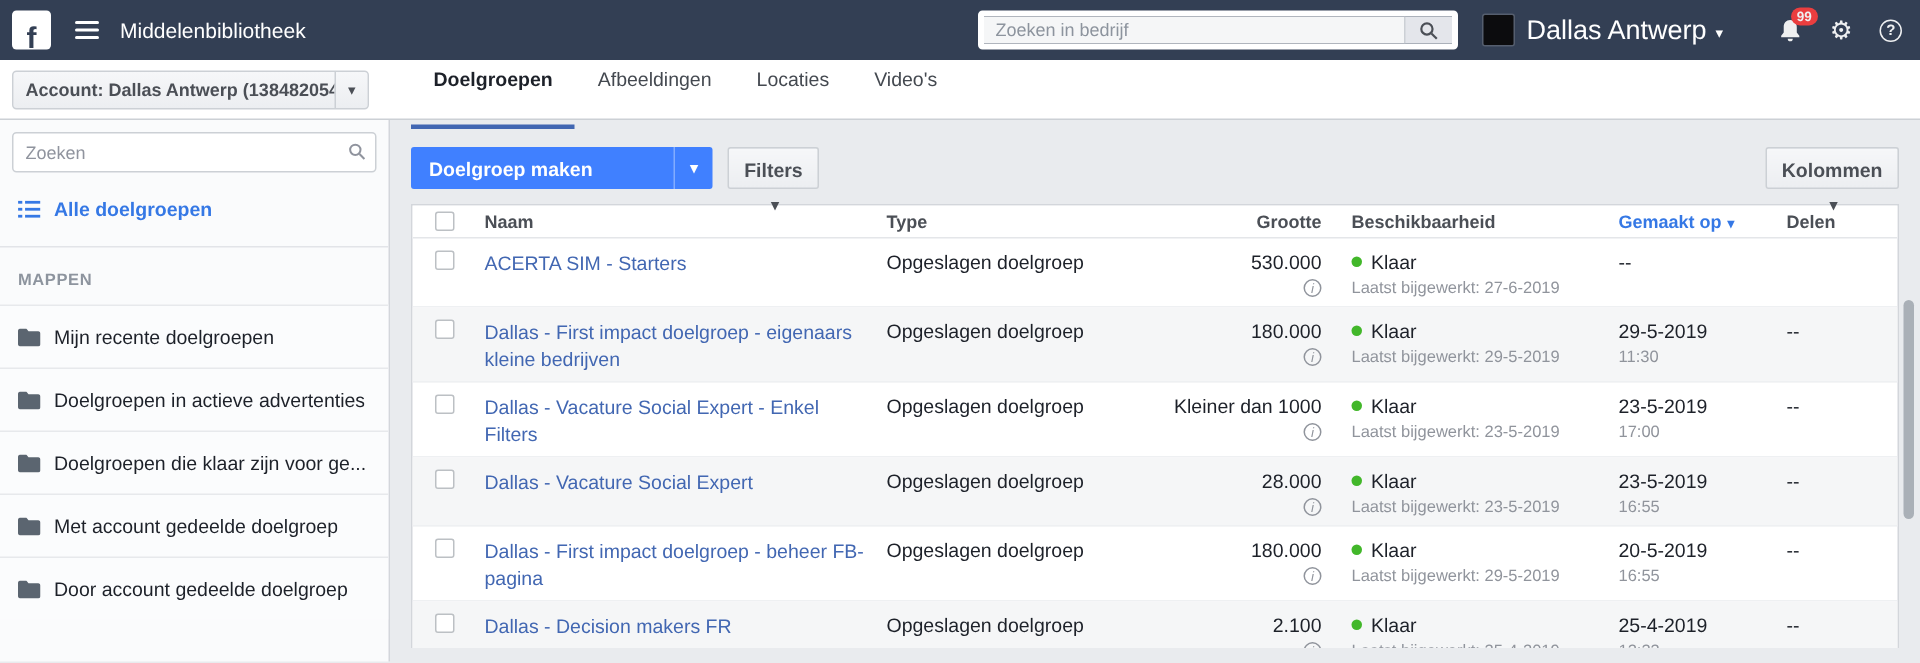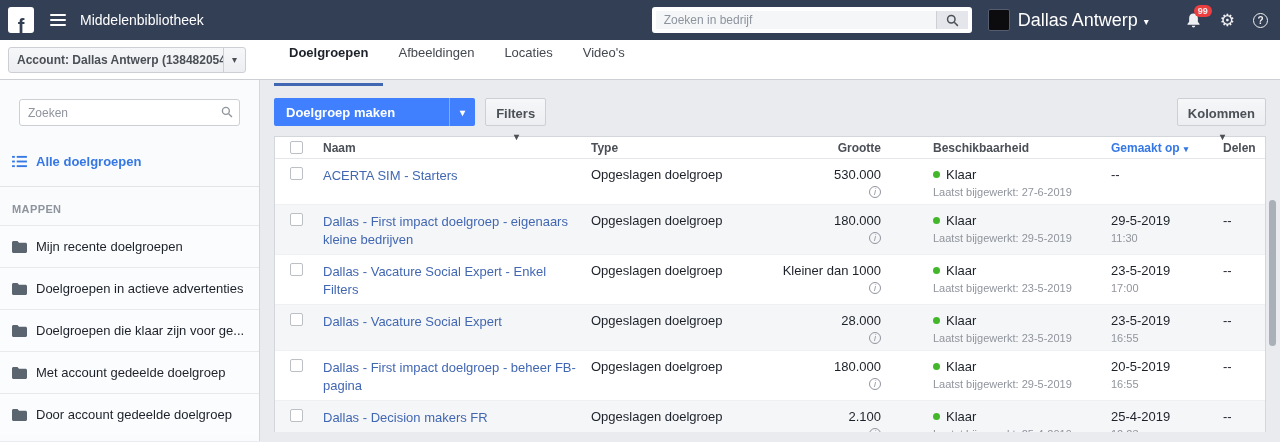--- a/index.html
+++ b/index.html
@@ -65,21 +65,21 @@
   .account-selector .sel-caret { width:22px; border-left:1px solid #ccd0d5; height:100%; display:flex; align-items:center; justify-content:center; color:#4b4f56; }
   .tabs { display:flex; margin-left:28px; height:52px; }
   .tab { padding:0 15px; line-height:38px; font-size:13px; color:#444950; cursor:pointer; }
   .tab.active { color:#1d2129; font-weight:bold; border-bottom:3px solid #4267b2; }
 
   
   .content { display:flex; height:361px; }
 
   
   .sidebar { width:260px; background:#fafbfc; border-right:1px solid #d3d6db; overflow:hidden; }
-  .side-search { margin:19px; position:relative;text-decoration:underline; }
+  .side-search { margin:8px; position:relative;text-decoration:underline; }
   .side-search input {
     width:100%; height:27px; border:1px solid #ccd0d5; border-radius:3px; background:#fff;
     padding:0 26px 0 8px; font-size:12px; outline:none; color:#1d2129; font-family:"Liberation Sans",sans-serif;
   }
   .side-search input::placeholder { color:#90949e; }
   .side-search .mag { position:absolute; right:7px; top:7px; color:#90949e; }
   .all-audiences {
     display:flex; align-items:center; padding:9px 12px; color:#3578e5; font-weight:bold;
     cursor:pointer; margin-top:6px;
   }
@@ -106,21 +106,21 @@
   .btn-secondary .btn-caret { margin-left:2px; }
 
   
   .table-card { margin-top:10px; background:#fff; border:1px solid #d3d6db; border-bottom:none; height:296px; overflow:hidden; }
   .thead { display:flex; background:#fff; border-bottom:1px solid #e4e6e9; height:22px; align-items:center; font-size:12px; font-weight:bold; color:#4b4f56; }
   .cell { padding:0 6px; }
   .c-check { width:42px; display:flex; justify-content:center; }
   .c-name  { width:268px; }
   .c-type  { width:152px; }
   .c-size  { width:158px; text-align:right; padding-right:14px; }
-  .c-avail { width:178px;margin-left:32px; }
+  .c-avail { width:178px; }
   .c-created { width:112px; }
   .c-share { flex:1; }
   .th-sorted { color:#3578e5; display:flex; align-items:center; gap:4px; }
   .sort-caret::after { content:"▾"; font-size:9px; }
 
   .trow { display:flex; align-items:stretch; min-height:46px; border-bottom:1px solid #eef0f2; }
   .trow:nth-child(even) { background:#f5f6f7; }
   .trow .cell { padding-top:8px; padding-bottom:6px; }
   .checkbox { width:13px; height:13px; border:1px solid #bcc0c4; background:#fff; border-radius:2px; display:inline-block; cursor:pointer; }
   .name-link { color:#4267b2; text-decoration:none; cursor:pointer; line-height:1.35; display:inline-block; }

